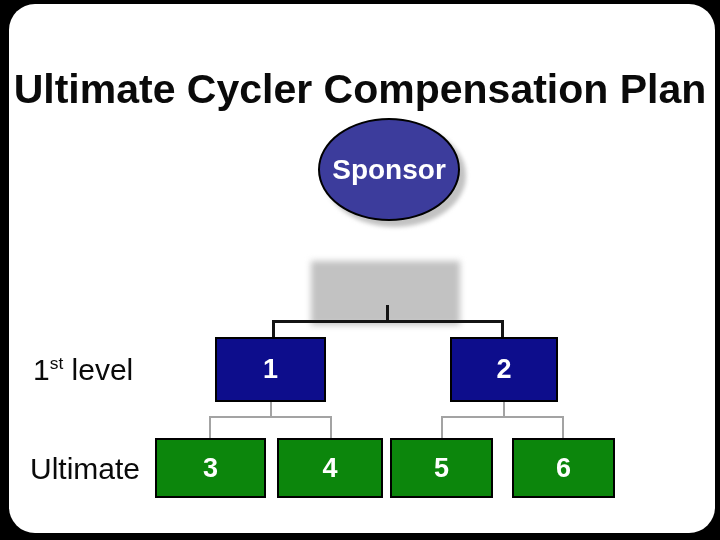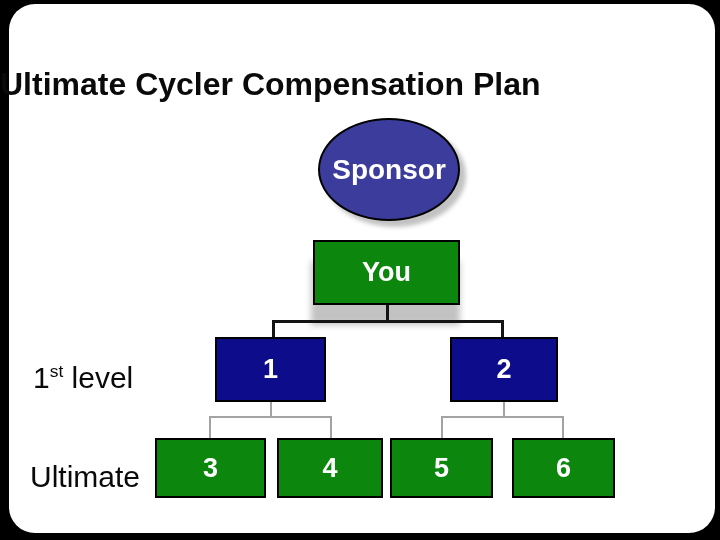--- a/index.html
+++ b/index.html
@@ -11,21 +11,22 @@
   }
   .stage{position:absolute;left:0;top:0;width:720px;height:540px;}
   .slide{
     position:absolute;left:9px;top:4px;right:5px;bottom:7px;
     background:var(--slide-bg,#fff);
     border-radius:26px;
     z-index:0;
   }
   .title{
     position:absolute;left:0;right:0;top:66px;
-    font-size:32px;font-weight:bold;
+    text-align:center;
+    font-size:41px;font-weight:bold;
     color:var(--text-dark,#0a0a0a);
     letter-spacing:0;
     z-index:3;margin:0;
   }
   
   .shadow{position:absolute;z-index:1;background:var(--shadow,#c2c2c2);filter:blur(3px);}
   .you-shadow{left:311px;top:261px;width:149px;height:64px;}
   .ellipse-shadow{left:324px;top:124px;width:142px;height:103px;border-radius:50%;filter:blur(2px);}
   
   .line{position:absolute;z-index:2;}
@@ -62,21 +63,21 @@
   .box-1{left:215px;top:337px;width:111px;height:65px;}
   .box-2{left:450px;top:337px;width:108px;height:65px;}
   .box-3{left:155px;top:438px;width:111px;height:60px;}
   .box-4{left:277px;top:438px;width:106px;height:60px;}
   .box-5{left:390px;top:438px;width:103px;height:60px;}
   .box-6{left:512px;top:438px;width:103px;height:60px;}
   
   .rowlabel{
     position:absolute;z-index:3;
     color:var(--text-dark,#0a0a0a);
-    font-size:30px;font-weight:normal;margin-top:8px;
+    font-size:30px;font-weight:normal;
   }
   .rowlabel sup{font-size:0.58em;}
   .label-level1{left:33px;top:353px;}
   .label-payline{left:30px;top:452px;}
 </style>
 </head>
 <body>
 
 <div class="stage">
   <div class="slide"></div>
@@ -98,23 +99,20 @@
 
   <div class="line gray gr-v-b2"></div>
   <div class="line gray gr-h-56"></div>
   <div class="line gray gr-v-5"></div>
   <div class="line gray gr-v-6"></div>
 
   <div class="shape ellipse">
     <span>Sponsor</span>
   </div>
 
-  <div class="shape box-you">
-    <span>You</span>
-  </div>
 
   <div class="rowlabel label-level1"><span>1</span><sup>st</sup><span> level</span></div>
 
   <div class="shape navy-box box-1">
     <span>1</span>
   </div>
   <div class="shape navy-box box-2">
     <span>2</span>
   </div>
 

